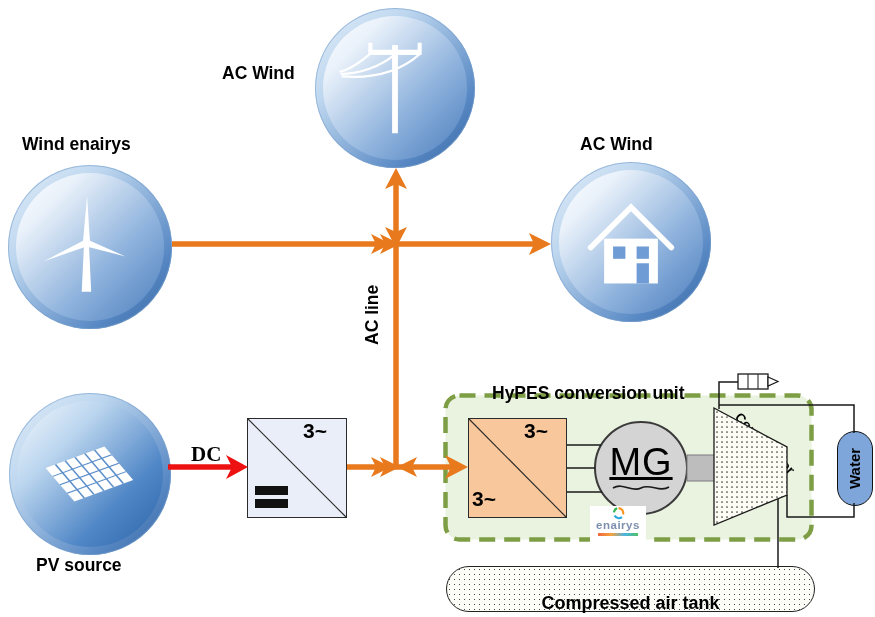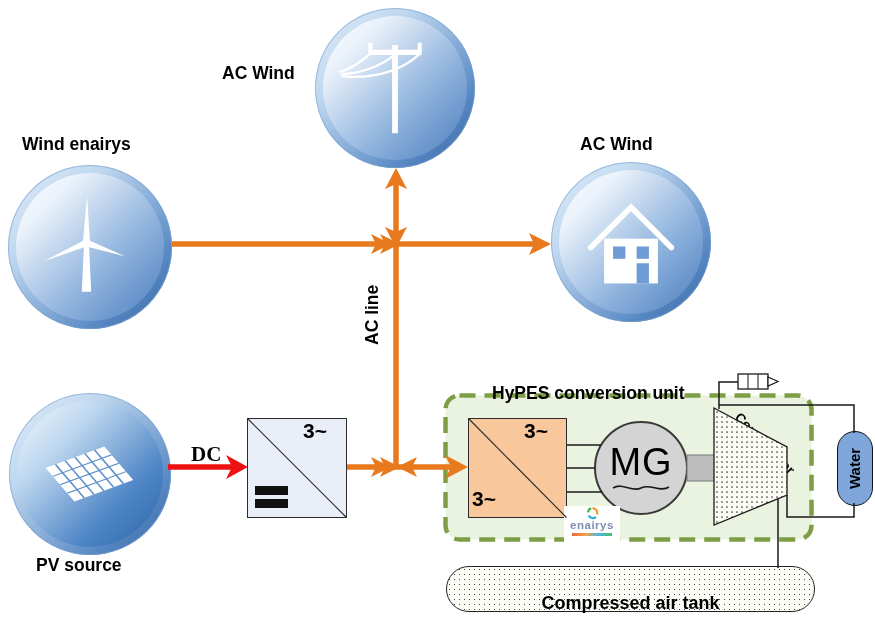--- a/index.html
+++ b/index.html
@@ -18,38 +18,38 @@
           background:linear-gradient(135deg,#f4f9fd 0%,#bcd6ef 30%,#4f86c6 70%,#2c64a8 100%);}
   
   .conv{position:absolute;border:1.3px solid #2b2b2b;box-sizing:border-box;}
   #pv-inverter-box{left:247px;top:418px;width:100px;height:100px;background:#E9EEF8;}
   #hypes-converter-box{left:468px;top:418px;width:99px;height:100px;background:#F8C79B;}
   .phase{position:absolute;font-weight:bold;font-size:21px;line-height:1;}
   .eqbar{position:absolute;background:#111;width:33px;height:9px;}
   
   #mg-circle{left:594px;top:421px;width:94px;height:94px;border-radius:50%;
              background:#d4d4d4;border:2px solid #3a3a3a;box-sizing:border-box;
-             display:flex;flex-direction:column;align-items:center;justify-content:center;}
+             display:flex;flex-direction:column;align-items:center;justify-content:center;text-decoration:underline;}
   #mg-circle .mg-text{font-size:38px;line-height:1;letter-spacing:1px;}
   
   #water-capsule{left:837px;top:431px;width:36px;height:75px;background:#7EA6DB;
              border:1.5px solid #111;border-radius:18px;box-sizing:border-box;
              display:flex;align-items:center;justify-content:center;}
   #water-capsule span{transform:rotate(-90deg);font-weight:bold;font-size:15px;white-space:nowrap;}
   #air-tank-capsule{left:446px;top:566px;width:369px;height:46px;border:1.6px solid #222;
              border-radius:23px;box-sizing:border-box;background-color:#fdfdf8;
              background-image:radial-gradient(#454545 0.9px,transparent 1px);
              background-size:5px 5px;display:flex;align-items:center;justify-content:center;}
   #air-tank-capsule span{font-weight:bold;font-size:18px;background:transparent;padding:0 6px;margin-top:28px;}
   
   #ac-line-label{left:362px;top:345px;transform:rotate(-90deg);transform-origin:0 0;}
   #compressor-label{left:694px;top:431px;width:118px;height:48px;transform:rotate(46deg);
              text-align:center;font-weight:bold;font-size:13.5px;line-height:15px;}
   
-  #enairys-logo{left:564px;top:506px;width:56px;height:37px;background:#fff;
+  #enairys-logo{left:590px;top:506px;width:56px;height:37px;background:#fff;
              display:flex;flex-direction:column;align-items:center;justify-content:flex-start;}
   #enairys-logo .brand{font-size:11.5px;font-weight:bold;color:#7d8fae;letter-spacing:.5px;line-height:1;}
   #enairys-logo .tagline-strip{width:40px;height:3px;margin-top:1px;
              background:linear-gradient(90deg,#e94e1b,#f6921e,#28a8e0,#32b44a);opacity:.85;}
   svg{display:block;}
   #overlay{position:absolute;left:0;top:0;pointer-events:none;}
   .oline{stroke:#E8791D;stroke-width:5.5;}
   .rline{stroke:#EE1111;stroke-width:5.5;}
   .kline{stroke:#1a1a1a;stroke-width:1.5;fill:none;}
   .kthin{stroke:#2b2b2b;stroke-width:1.1;fill:none;}

